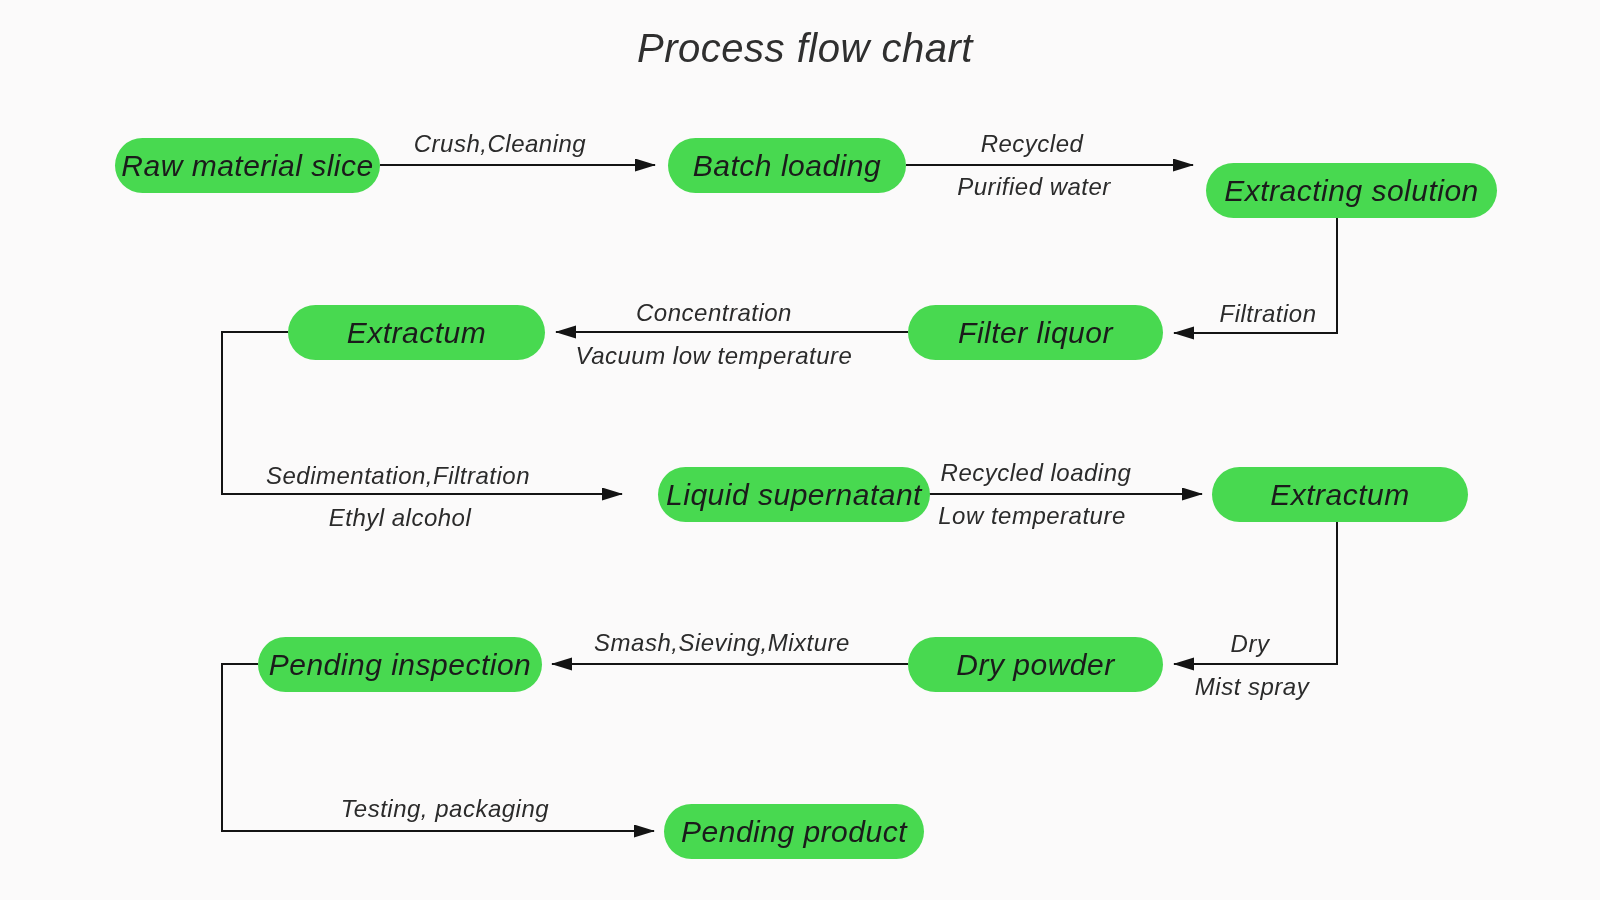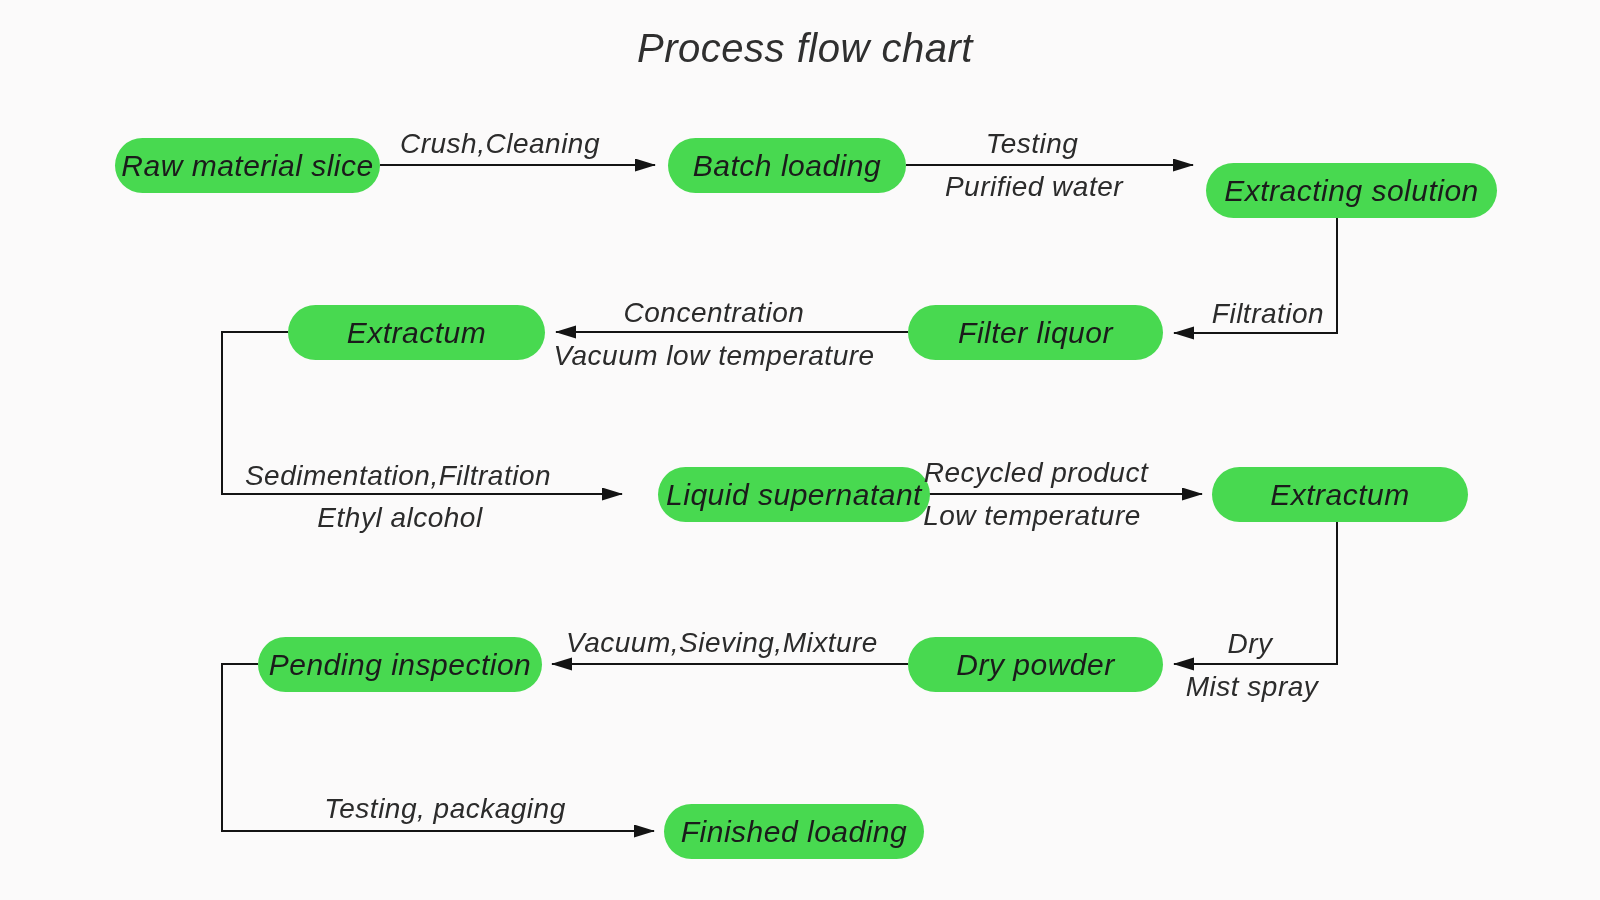--- a/index.html
+++ b/index.html
@@ -53,21 +53,21 @@
     align-items:center;
     justify-content:center;
     font-size:30px;
     font-weight:300;
     color:var(--node-text);
     white-space:nowrap;
   }
   .edge-label{
     position:absolute;
     transform:translateX(-50%);
-    font-size:28px;
+    font-size:24px;
     font-weight:300;
     line-height:34px;
     color:var(--label-text);
     white-space:nowrap;
   }
 </style>
 </head>
 <body>
 
 <div class="canvas">
@@ -97,38 +97,38 @@
 
   <div class="node" style="left:288px;top:305px;width:257px;">Extractum</div>
   <div class="node" style="left:908px;top:305px;width:255px;">Filter liquor</div>
 
   <div class="node" style="left:658px;top:467px;width:272px;">Liquid supernatant</div>
   <div class="node" style="left:1212px;top:467px;width:256px;">Extractum</div>
 
   <div class="node" style="left:258px;top:637px;width:284px;">Pending inspection</div>
   <div class="node" style="left:908px;top:637px;width:255px;">Dry powder</div>
 
-  <div class="node" style="left:664px;top:804px;width:260px;">Finished loading</div>
+  <div class="node" style="left:664px;top:804px;width:260px;">Pending product</div>
 
   <div class="edge-label" style="left:500px;top:127px;">Crush,Cleaning</div>
 
-  <div class="edge-label" style="left:1032px;top:127px;">Testing</div>
+  <div class="edge-label" style="left:1032px;top:127px;">Recycled</div>
   <div class="edge-label" style="left:1034px;top:170px;">Purified water</div>
 
   <div class="edge-label" style="left:1268px;top:297px;">Filtration</div>
 
   <div class="edge-label" style="left:714px;top:296px;">Concentration</div>
   <div class="edge-label" style="left:398px;top:459px;">Sedimentation,Filtration</div>
 
   <div class="edge-label" style="left:714px;top:339px;">Vacuum low temperature</div>
   <div class="edge-label" style="left:400px;top:501px;">Ethyl alcohol</div>
 
-  <div class="edge-label" style="left:1036px;top:456px;">Recycled product</div>
+  <div class="edge-label" style="left:1036px;top:456px;">Recycled loading</div>
   <div class="edge-label" style="left:1032px;top:499px;">Low temperature</div>
 
   <div class="edge-label" style="left:1250px;top:627px;">Dry</div>
   <div class="edge-label" style="left:1252px;top:670px;">Mist spray</div>
 
-  <div class="edge-label" style="left:722px;top:626px;">Vacuum,Sieving,Mixture</div>
+  <div class="edge-label" style="left:722px;top:626px;">Smash,Sieving,Mixture</div>
 
   <div class="edge-label" style="left:445px;top:792px;">Testing, packaging</div>
 
 </div>
 
 </body></html>

